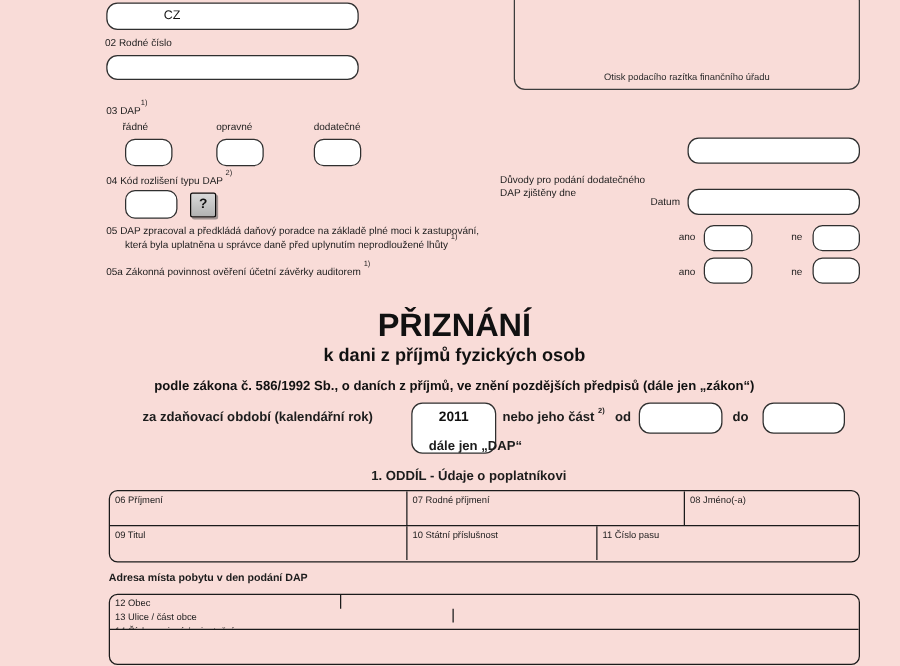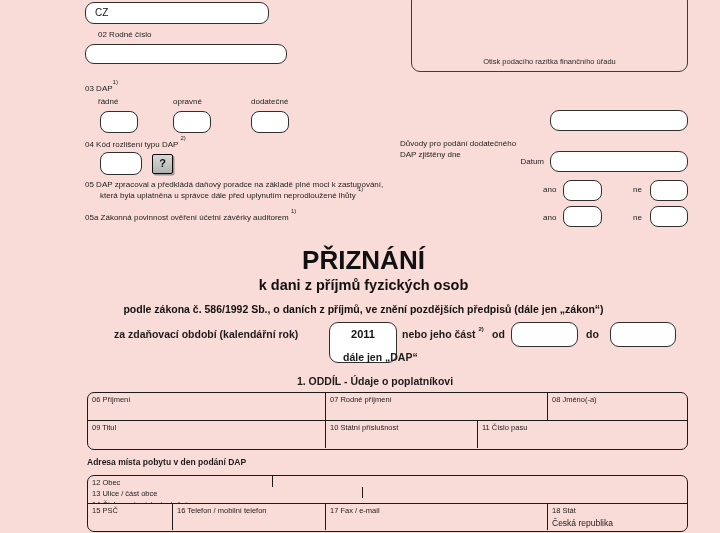--- a/index.html
+++ b/index.html
@@ -49,25 +49,25 @@
   .slash { text-align:center; font-size:8px; margin-top:3px; }
   .cval { font-size:8.5px; margin-top:4px; }
   .inbox-text { display:block; padding-left:9px; font-size:10px; line-height:20px; color:#111; }
   .yeartext { display:block; width:100%; text-align:center; font-size:11px; font-weight:bold; line-height:23px; color:#111; }
 </style>
 </head>
 <body>
 
 <div id="canvas">
 
-  <div class="ibox" style="left:85px; top:2px; width:184px; height:22px;">
+  <div class="ibox" style="left:85px; top:2px; width:202px; height:22px;padding-left:36px;">
     <span class="inbox-text">CZ</span>
   </div>
 
-  <div class="lbl" style="left:98px; top:30px;">02 Rodné číslo</div>
+  <div class="lbl" style="left:84px; top:30px;">02 Rodné číslo</div>
   <div class="ibox" style="left:85px; top:44px; width:202px; height:20px;"></div>
 
   <div class="stamp" style="left:411px; top:-8px; width:277px; height:80px;">
     <span class="stamp-text">Otisk podacího razítka finančního úřadu</span>
   </div>
 
   <div class="lbl" style="left:85px; top:84px;">
     <span>03 DAP</span><sup class="s">1)</sup>
   </div>
   <div class="lbl" style="left:98px; top:97px;">řádné</div>
@@ -87,21 +87,21 @@
     <span>Důvody pro podání dodatečného</span><br>
     <span>DAP zjištěny dne</span>
   </div>
   <div class="ibox" style="left:550px; top:110px; width:138px; height:21px;"></div>
 
   <div class="lbl" style="left:500px; top:157px; width:44px; text-align:right;">Datum</div>
   <div class="ibox" style="left:550px; top:151px; width:138px; height:21px;"></div>
 
   <div class="lbl" style="left:85px; top:179px; line-height:11px;">
     <span>05 DAP zpracoval a předkládá daňový poradce na základě plné moci k zastupování,</span><br>
-    <span style="padding-left:15px;"><span>která byla uplatněna u správce dále před uplynutím neprodloužené lhůty</span> <sup class="s">1)</sup></span>
+    <span style="padding-left:15px;"><span>která byla uplatněna u správce daně před uplynutím neprodloužené lhůty</span> <sup class="s">1)</sup></span>
   </div>
   <div class="lbl" style="left:543px; top:185px;">ano</div>
   <div class="cbox" style="left:563px; top:180px; width:39px; height:21px;"></div>
   <div class="lbl" style="left:633px; top:185px;">ne</div>
   <div class="cbox" style="left:650px; top:180px; width:38px; height:21px;"></div>
 
   <div class="lbl" style="left:85px; top:213px;">
     <span>05a Zákonná povinnost ověření účetní závěrky auditorem</span> <sup class="s">1)</sup>
   </div>
   <div class="lbl" style="left:543px; top:213px;">ano</div>
@@ -161,30 +161,15 @@
         <span>12 Obec</span>
       </div>
       <div class="fcell" style="width:275px;">
         <span>13 Ulice / část obce</span>
       </div>
       <div class="fcell flex1">
         <span>14 Číslo popisné / orientační</span>
         <div class="slash">/</div>
       </div>
     </div>
-    <div class="frow" style="height:26px;">
-      <div class="fcell" style="width:85px;">
-        <span>15 PSČ</span>
-      </div>
-      <div class="fcell" style="width:153px;">
-        <span>16 Telefon / mobilní telefon</span>
-      </div>
-      <div class="fcell" style="width:222px;">
-        <span>17 Fax / e-mail</span>
-      </div>
-      <div class="fcell flex1">
-        <span>18 Stát</span>
-        <div class="cval">Česká republika</div>
-      </div>
-    </div>
   </div>
 
 </div>
 
 </body></html>

